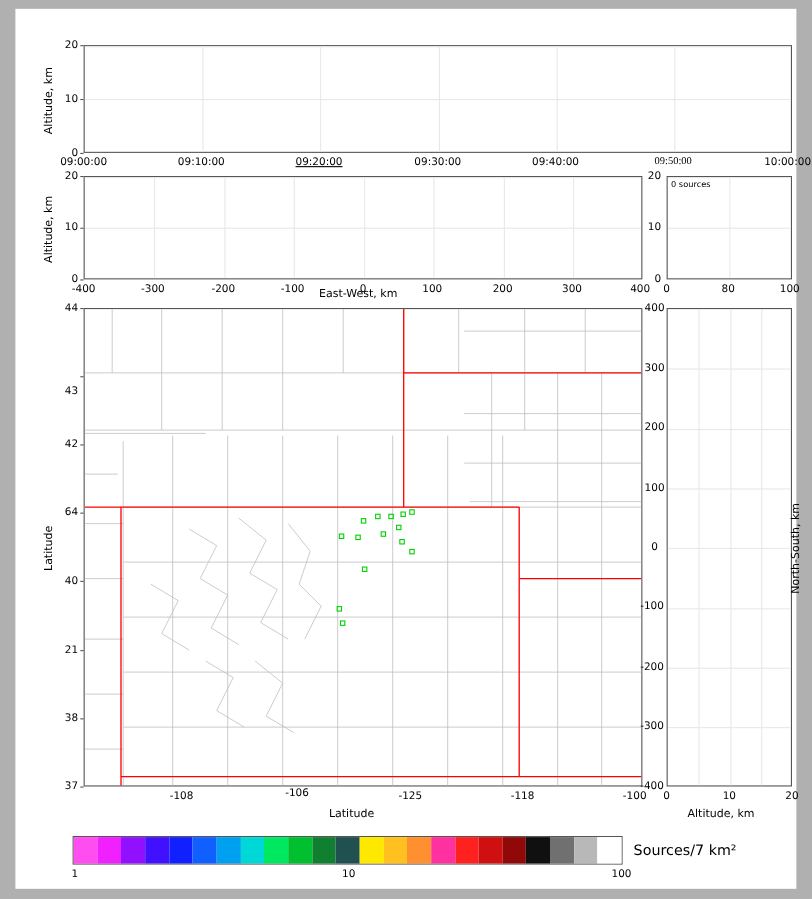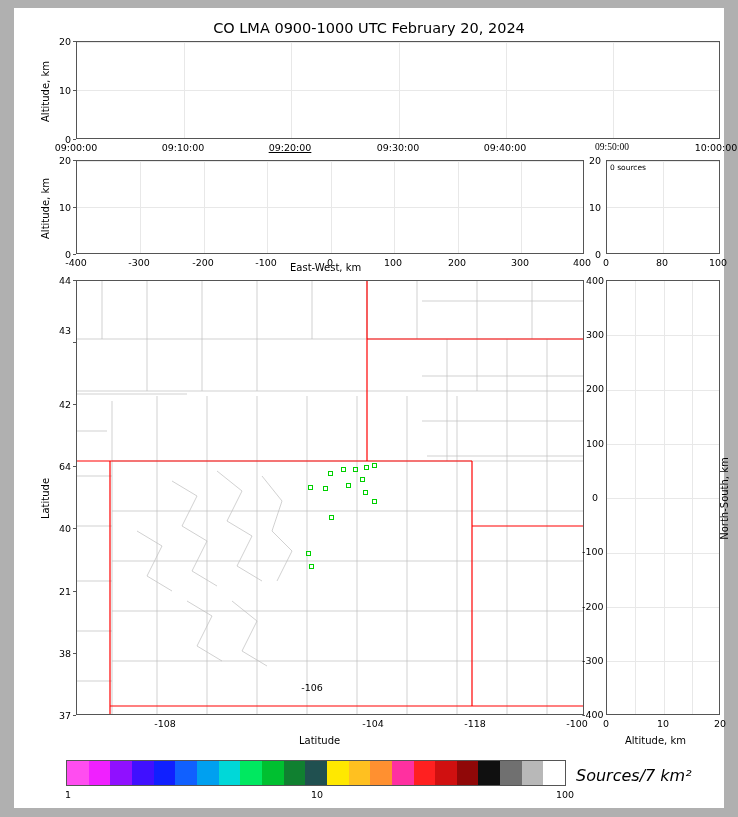--- a/index.html
+++ b/index.html
@@ -83,24 +83,23 @@
   }
   .cbar span { flex: 1 1 auto; height: 100%; display: block; }
   .cbar-tick-label {
     position: absolute;
     font-size: 9.5px;
     transform: translateX(-50%);
     color: #000;
   }
   .cbar-title {
     position: absolute;
-    font-size: 16px;
+    font-size: 13px;
     color: #000;
     white-space: nowrap;
-    font-style: italic;
   }
   .srcinfo {
     position: absolute;
     font-size: 7.5px;
     color: #000;
   }
   .src-sq {
     position: absolute;
     width: 5px;
     height: 5px;
@@ -109,21 +108,20 @@
     background: transparent;
   }
   svg { display: block; }
 </style>
 </head>
 <body>
 
 <div id="page">
   <div id="canvas">
 
-    <div class="title">CO LMA 0900-1000 UTC February 20, 2024</div>
 
     <div class="axes" style="left:62px; top:33px; width:644px; height:98px;">
       <div class="grid-line-h" style="top:0px;"></div>
       <div class="grid-line-h" style="top:48px;"></div>
       <div class="grid-line-v" style="left:107px;"></div>
       <div class="grid-line-v" style="left:214px;"></div>
       <div class="grid-line-v" style="left:322px;"></div>
       <div class="grid-line-v" style="left:429px;"></div>
       <div class="grid-line-v" style="left:536px;"></div>
     </div>
@@ -274,34 +272,34 @@
       <div class="src-sq" style="left:229px; top:270px;"></div>
       <div class="src-sq" style="left:232px; top:283px;"></div>
     </div>
 
     <div class="tick-label tick-y" style="left:38px; top:707px; width:19px;">37</div>
     <div class="tick-label tick-y" style="left:38px; top:645px; width:19px;">38</div>
     <div class="tick-label tick-y" style="left:38px; top:583px; width:19px;">21</div>
     <div class="tick-label tick-y" style="left:38px; top:520px; width:19px;">40</div>
     <div class="tick-label tick-y" style="left:38px; top:458px; width:19px;">64</div>
     <div class="tick-label tick-y" style="left:38px; top:396px; width:19px;">42</div>
-    <div class="tick-label tick-y" style="left:38px; top:322px; width:19px;">43</div>
+    <div class="tick-label tick-y" style="left:38px; top:348px; width:19px;">43</div>
     <div class="tick-label tick-y" style="left:38px; top:272px; width:19px;">44</div>
     <div class="tick tick-h" style="left:59px; top:707px;"></div>
     <div class="tick tick-h" style="left:59px; top:645px;"></div>
     <div class="tick tick-h" style="left:59px; top:583px;"></div>
     <div class="tick tick-h" style="left:59px; top:520px;"></div>
     <div class="tick tick-h" style="left:59px; top:458px;"></div>
     <div class="tick tick-h" style="left:59px; top:396px;"></div>
     <div class="tick tick-h" style="left:59px; top:334px;"></div>
     <div class="tick tick-h" style="left:59px; top:272px;"></div>
 
     <div class="tick-label tick-x" style="left:151px; top:710px;">-108</div>
-    <div class="tick-label tick-x" style="left:256px; top:674px;margin-left:42px;">-106</div>
-    <div class="tick-label tick-x" style="left:359px; top:710px;">-104</div>
+    <div class="tick-label tick-x" style="left:256px; top:708px;">-106</div>
+    <div class="tick-label tick-x" style="left:359px; top:710px;">-125</div>
     <div class="tick-label tick-x" style="left:461px; top:710px;">-118</div>
     <div class="tick-label tick-x" style="left:563px; top:710px;">-100</div>
     <div class="axis-label rot-90" style="left:-9px; top:485px; width:80px; text-align:center;">Latitude</div>
     <div class="axis-label" style="left:285px; top:727px;">Latitude</div>
 
     <div class="axes" style="left:592px; top:272px; width:114px; height:435px;">
       <div class="grid-line-v" style="left:28px;"></div>
       <div class="grid-line-v" style="left:57px;"></div>
       <div class="grid-line-v" style="left:85px;"></div>
       <div class="grid-line-h" style="top:54px;"></div>

